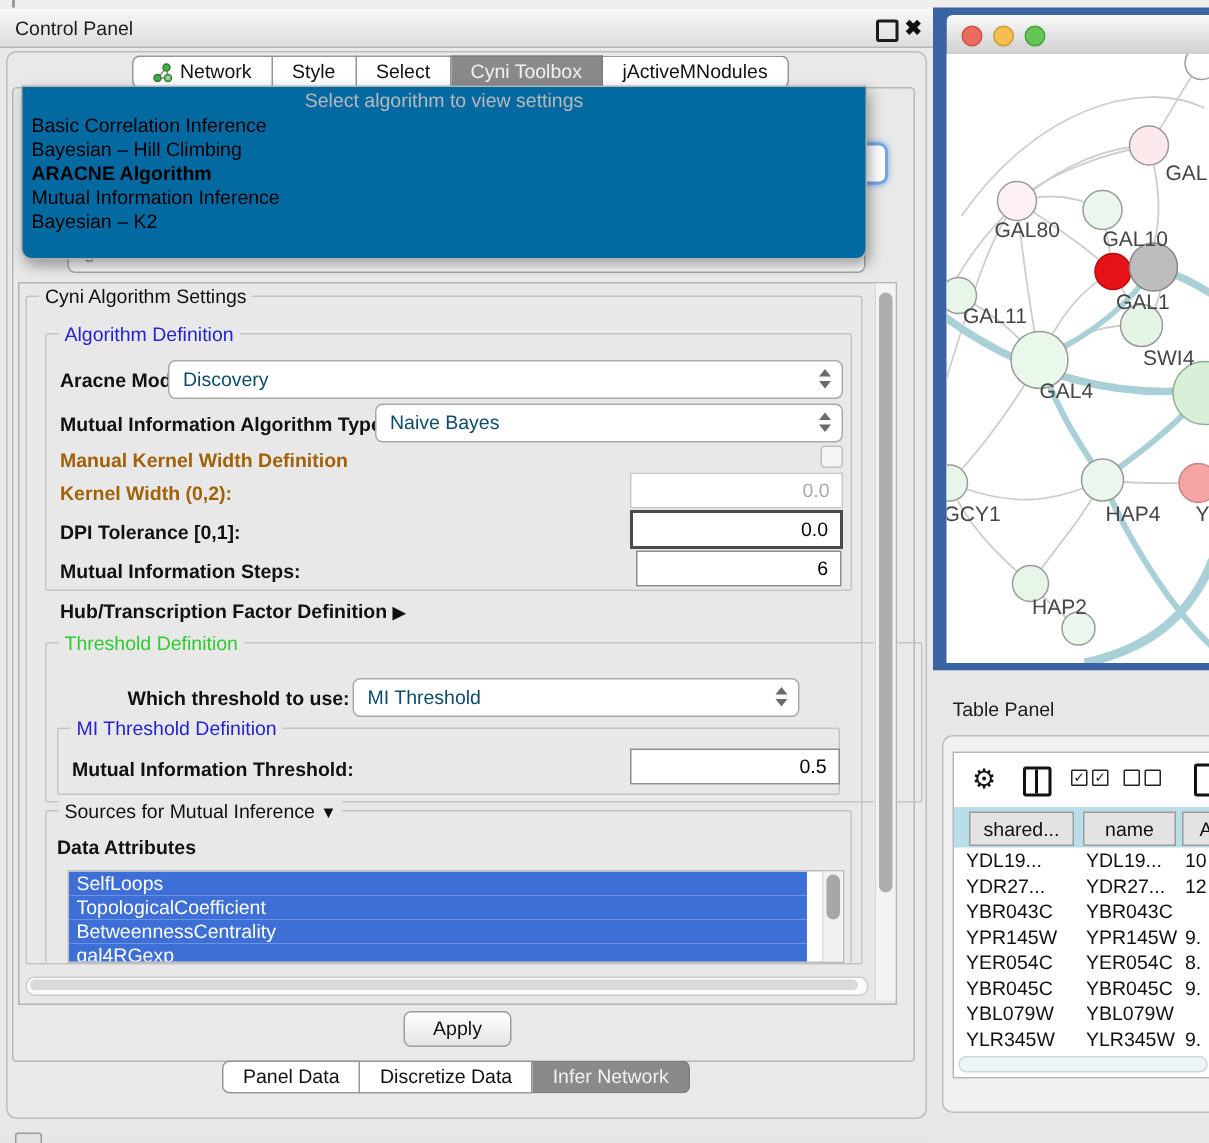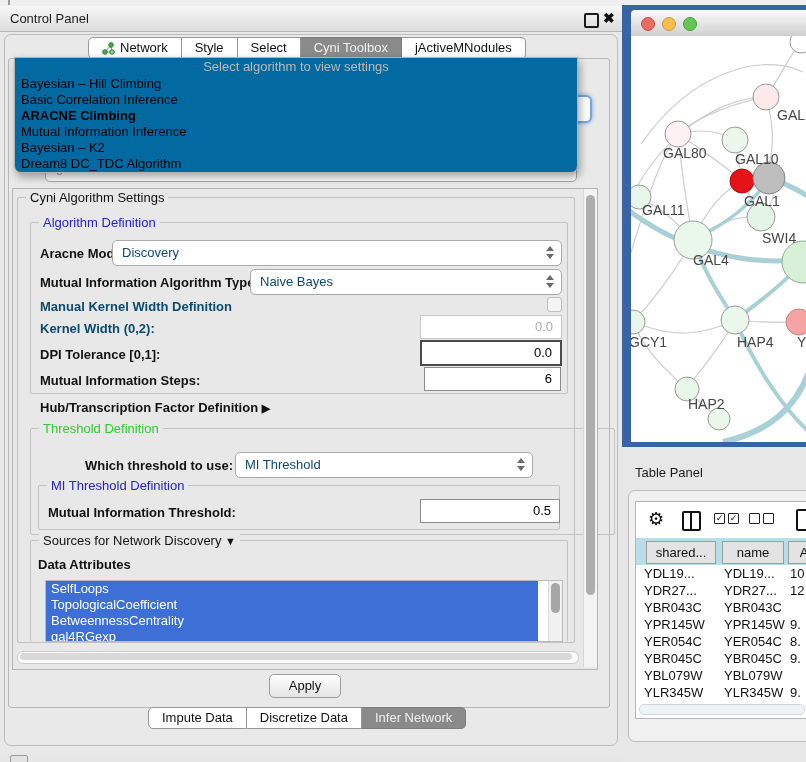--- a/index.html
+++ b/index.html
@@ -48,21 +48,21 @@
   
   #settings{left:12px;top:182px;width:584px;height:480px;background:#e8e8e8;border:1px solid #b4b4b4;}
   #settings-vscroll{right:0;top:0;width:13px;height:478px;background:#f3f3f3;border-left:1px solid #d7d7d7;}
   #settings-vthumb{left:2px;top:6px;width:9px;height:400px;background:#adadad;border-radius:5px;}
   #settings-hscroll{left:4px;top:462px;width:560px;height:11px;background:#fafafa;border:1px solid #cccccc;border-radius:6px;}
   #settings-hthumb{left:2px;top:1px;width:552px;height:7px;background:#d9d9d9;border-radius:4px;}
 
   .grp{position:absolute;border:1px solid #c3c3c3;border-radius:2px;}
   .grp-label{position:absolute;top:-8px;left:8px;background:#e8e8e8;padding:0 4px;white-space:nowrap;}
   .blabel{position:absolute;font-weight:bold;white-space:nowrap;}
-  .gray{color:#0c4a6e;}
+  .gray{color:#a16207;}
   .blue-title{color:#2323cf;}
   .green-title{color:#2ecc2e;}
 
   .combo{position:absolute;height:24px;background:#fff;border:1px solid #a9a9a9;border-radius:5px;
          line-height:24px;padding-left:9px;color:#0c4a6e;}
   .spin{position:absolute;right:7px;top:4px;width:8px;height:15px;}
   .spin:before{content:"";position:absolute;top:1px;left:0;border:4px solid transparent;border-bottom:5px solid #6b6b6b;border-top:none;}
   .spin:after{content:"";position:absolute;bottom:1px;left:0;border:4px solid transparent;border-top:5px solid #6b6b6b;border-bottom:none;}
 
   .field{position:absolute;height:22px;background:#fff;border:1px solid #8c8c8c;
@@ -152,26 +152,25 @@
   </div>
 
   <div id="bg-combo" class="abs">
     <span>gal-filtered.sif default node</span>
     <span class="spin"></span>
   </div>
   <div id="focus-combo-sliver" class="abs"></div>
 
   <div id="algo-popup" class="abs">
     <div id="algo-placeholder">Select algorithm to view settings</div>
+    <div class="algo-item">Basic Correlation Inference</div>
     <div class="algo-item">Bayesian – Hill Climbing</div>
-    <div class="algo-item">Basic Correlation Inference</div>
-    <div class="algo-item bold">ARACNE Climbing</div>
+    <div class="algo-item bold">ARACNE Algorithm</div>
     <div class="algo-item">Mutual Information Inference</div>
     <div class="algo-item">Bayesian – K2</div>
-    <div class="algo-item">Dream8 DC_TDC Algorithm</div>
   </div>
 
   <div id="settings" class="abs">
 
     <div class="grp" style="left:4px;top:8px;width:556px;height:444px;">
       <span class="grp-label">Cyni Algorithm Settings</span>
     </div>
 
     <div class="grp" style="left:17px;top:33px;width:536px;height:170px;">
       <span class="grp-label blue-title">Algorithm Definition</span>
@@ -209,21 +208,21 @@
       <span class="spin"></span>
     </div>
     <div class="grp" style="left:25px;top:296px;width:520px;height:43px;">
       <span class="grp-label blue-title">MI Threshold Definition</span>
     </div>
     <span class="blabel" style="left:35px;top:316px;">Mutual Information Threshold:</span>
     <div class="field" style="left:407px;top:310px;width:130px;">0.5</div>
 
     <div class="grp" style="left:17px;top:351px;width:536px;height:101px;border-bottom:none;">
       <span class="grp-label">
-        <span>Sources for Network Discovery</span>
+        <span>Sources for Mutual Inference</span>
         <span class="tri">▼</span>
       </span>
     </div>
     <span class="blabel" style="left:25px;top:368px;">Data Attributes</span>
     <div id="attr-list" class="abs">
       <div class="attr-item">SelfLoops</div>
       <div class="attr-item">TopologicalCoefficient</div>
       <div class="attr-item">BetweennessCentrality</div>
       <div class="attr-item">gal4RGexp</div>
       <div id="attr-scroll">
@@ -236,21 +235,21 @@
     </div>
     <div id="settings-vscroll" class="abs">
       <div id="settings-vthumb" class="abs"></div>
     </div>
   </div>
 
   <div id="apply-btn" class="abs">Apply</div>
 
   <div id="bottom-tabbar" class="abs tabbar">
     <span class="seg">
-        <span>Impute Data</span>
+        <span>Panel Data</span>
       </span>
     <span class="seg">
         <span>Discretize Data</span>
       </span>
     <span class="seg sel">
         <span>Infer Network</span>
       </span>
   </div>
 </div>
 

